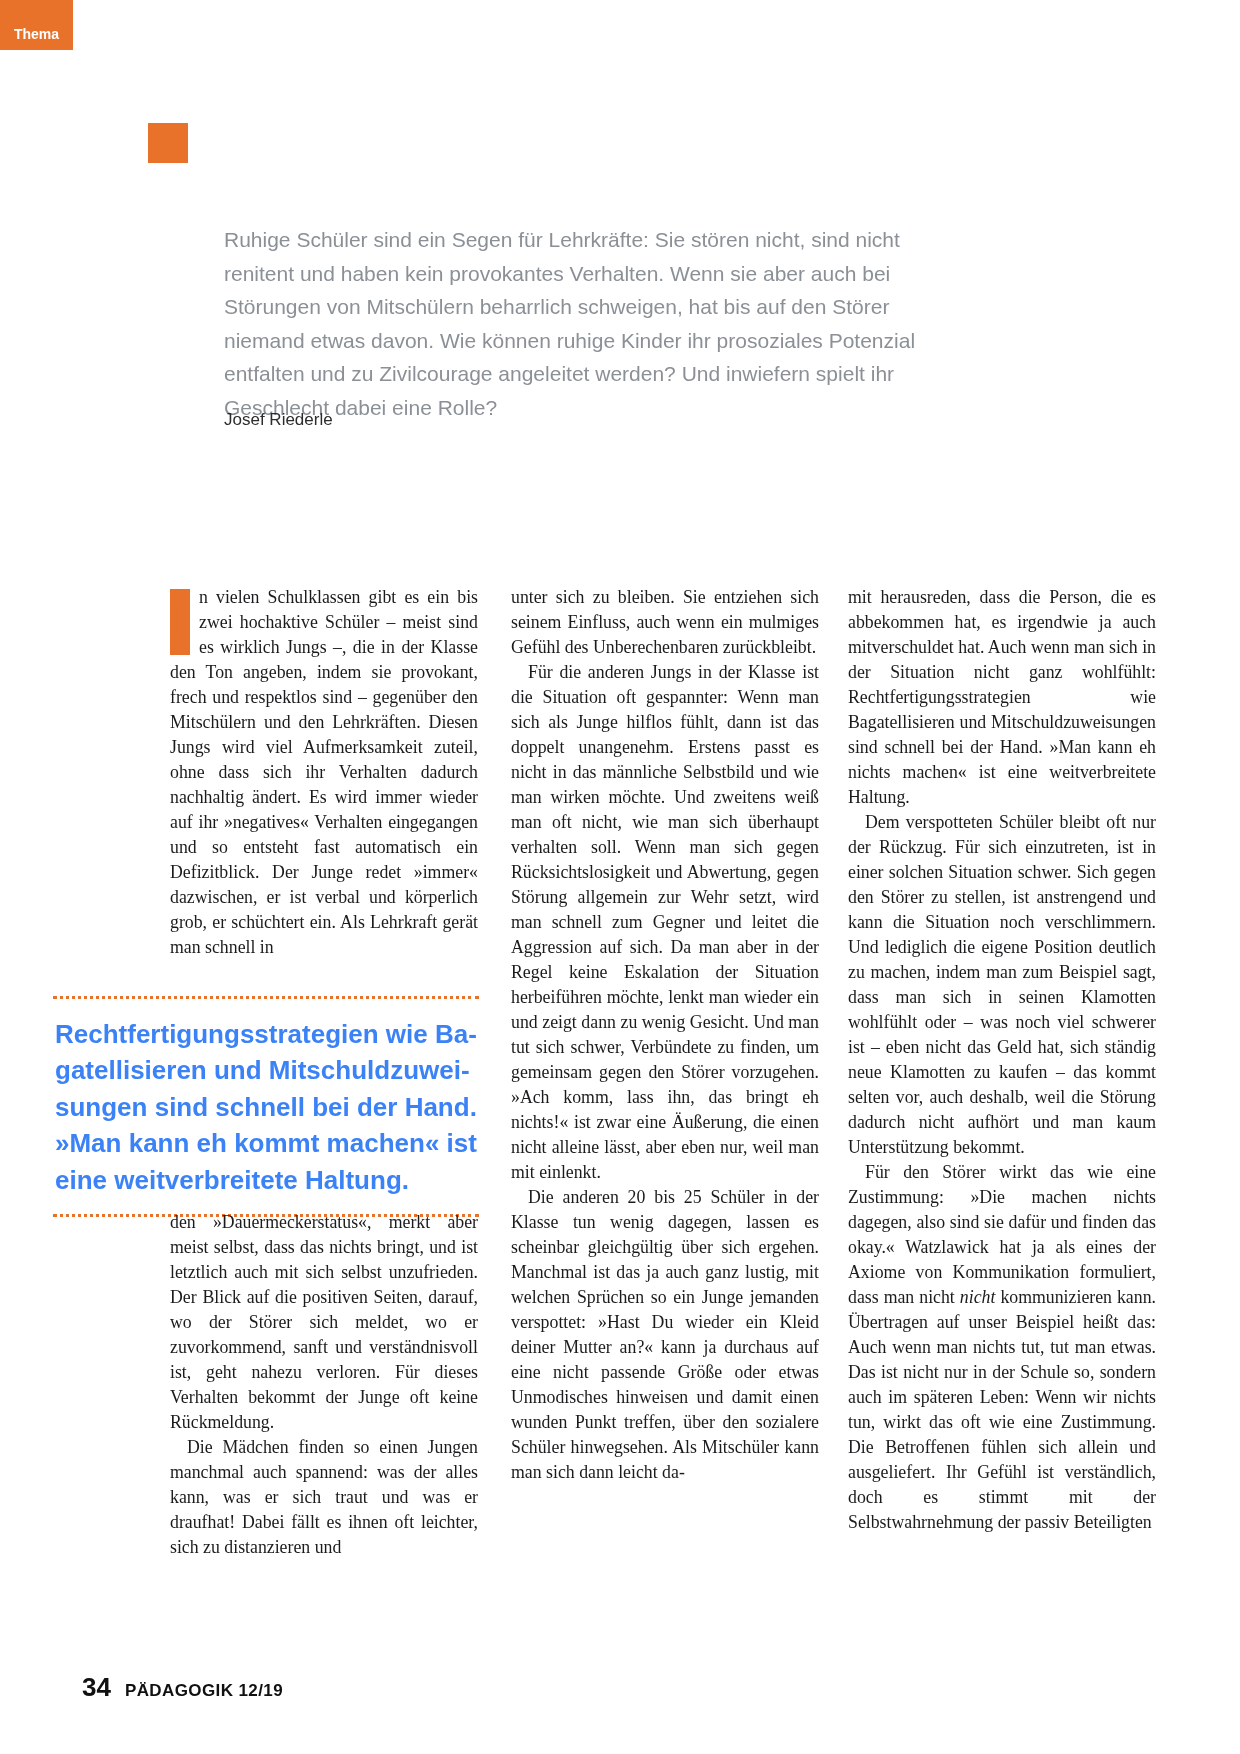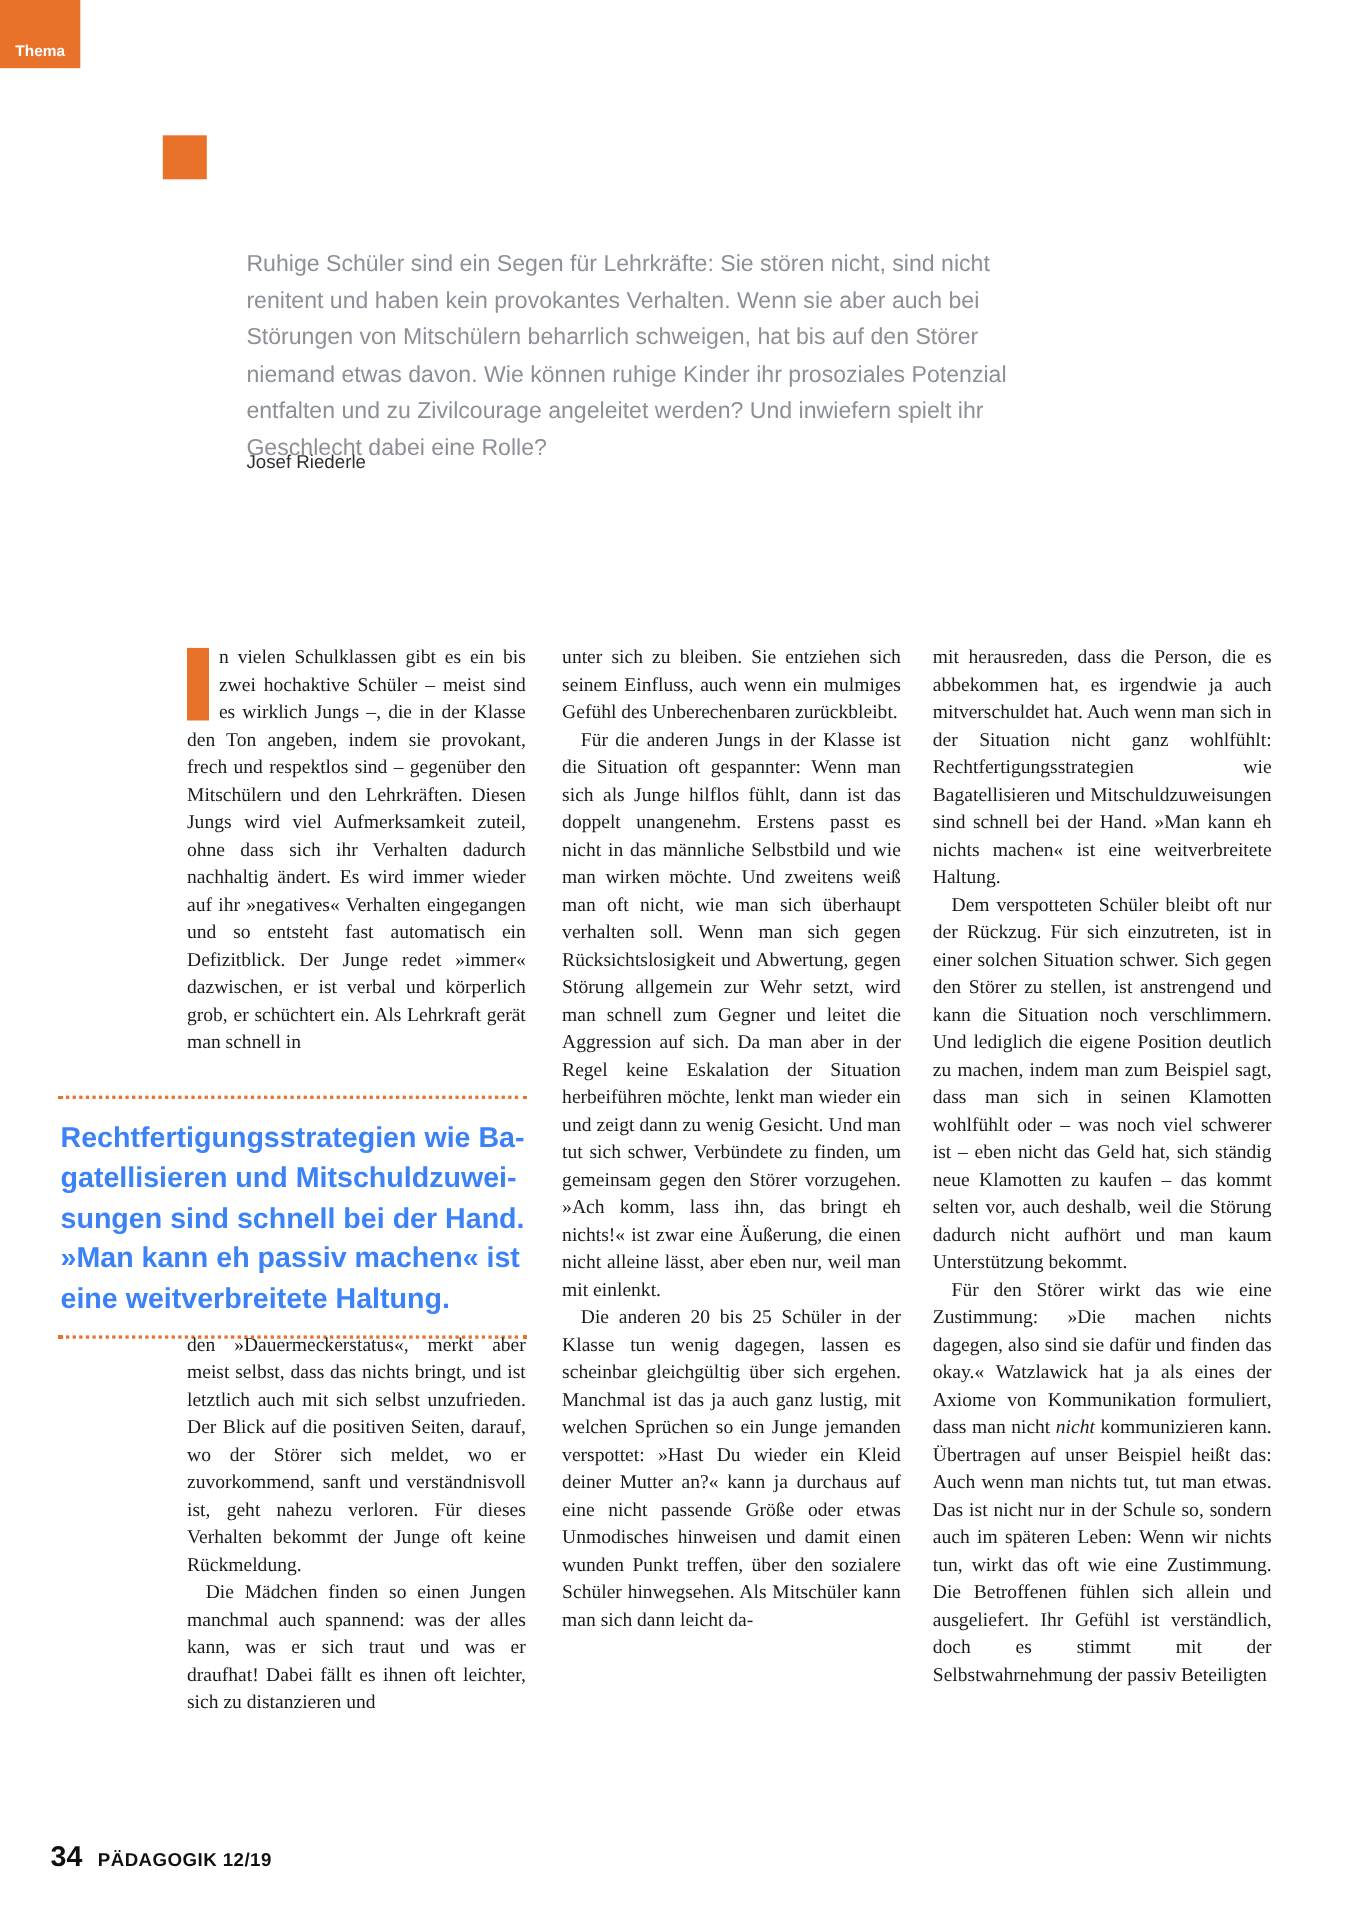--- a/index.html
+++ b/index.html
@@ -1,20 +1,20 @@
 <!DOCTYPE html>
 <html lang="de"><head>
 <meta charset="utf-8">
 <style>
   html,body{margin:0;padding:0;background:#ffffff;}
   .page{position:relative;width:1240px;height:1754px;background:#ffffff;
         font-family:"Liberation Serif",serif;overflow:hidden;}
 
   
-  .thema-tab{position:absolute;left:0;top:0;width:73px;height:62px;background:#e8722a;
+  .thema-tab{position:absolute;left:0;top:0;width:73px;height:50px;background:#e8722a;
              color:#ffffff;font-family:"Liberation Sans",sans-serif;font-weight:bold;
              font-size:14px;display:flex;align-items:flex-end;justify-content:center;
              padding-bottom:8px;box-sizing:border-box;}
 
   
   .title-square{position:absolute;left:148px;top:123px;width:40px;height:40px;background:#e8722a;}
   .page-title{position:absolute;left:210px;top:98px;font-family:"Liberation Sans",sans-serif;
               font-weight:bold;font-size:62px;line-height:1.05;letter-spacing:-1px;color:#0d0d0d;}
 
   
@@ -41,21 +41,21 @@
   
   .pullquote{position:absolute;left:53px;top:996px;width:426px;
              border-top:3px dotted #e8722a;border-bottom:3px dotted #e8722a;
              padding:17px 0 16px 2px;box-sizing:border-box;}
   .pq-line{font-family:Liberation Sans, sans-serif;font-weight:bold;font-size:26px;
            line-height:36.4px;color:#3b82f6;white-space:nowrap;}
 
   
   .footer{position:absolute;left:46px;top:1672px;display:flex;align-items:baseline;gap:14px;
           font-family:"Liberation Sans",sans-serif;color:#101010;}
-  .page-number{font-size:26px;font-weight:bold;}
+  .page-number{font-size:26px;font-weight:bold;margin-left:36px;}
   .magazine{font-size:17px;font-weight:bold;letter-spacing:0.4px;}
 
   .italic{font-style:italic;}
 </style>
 </head>
 <body>
 
 <div class="page">
 
   <div class="thema-tab">
@@ -69,21 +69,21 @@
   <div class="author">Josef Riederle</div>
 
   <div class="col" id="col1a">
     <p><span class="dropcap">I</span><span>n vielen Schulklassen gibt es ein bis zwei hochaktive Schüler – meist sind es wirklich Jungs –, die in der Klasse den Ton angeben, indem sie provokant, frech und respektlos sind – gegenüber den Mitschülern und den Lehrkräften. Diesen Jungs wird viel Aufmerksamkeit zuteil, ohne dass sich ihr Verhalten dadurch nachhaltig ändert. Es wird immer wieder auf ihr »negatives« Verhalten eingegangen und so entsteht fast automatisch ein Defizitblick. Der Junge redet »immer« dazwischen, er ist verbal und körperlich grob, er schüchtert ein. Als Lehrkraft gerät man schnell in</span></p>
   </div>
 
   <div class="pullquote">
     <div class="pq-line">Rechtfertigungsstrategien wie Ba-</div>
     <div class="pq-line">gatellisieren und Mitschuldzuwei-</div>
     <div class="pq-line">sungen sind schnell bei der Hand.</div>
-    <div class="pq-line">»Man kann eh passiv machen« ist</div>
+    <div class="pq-line">»Man kann eh kommt machen« ist</div>
     <div class="pq-line">eine weitverbreitete Haltung.</div>
   </div>
 
   <div class="col" id="col1b">
     <p>den »Dauermeckerstatus«, merkt aber meist selbst, dass das nichts bringt, und ist letztlich auch mit sich selbst unzufrieden. Der Blick auf die positiven Seiten, darauf, wo der Störer sich meldet, wo er zuvorkommend, sanft und verständnisvoll ist, geht nahezu verloren. Für dieses Verhalten bekommt der Junge oft keine Rückmeldung.</p>
     <p class="ind">Die Mädchen finden so einen Jungen manchmal auch spannend: was der alles kann, was er sich traut und was er draufhat! Dabei fällt es ihnen oft leichter, sich zu distanzieren und</p>
   </div>
 
   <div class="col" id="col2">
     <p>unter sich zu bleiben. Sie entziehen sich seinem Einfluss, auch wenn ein mulmiges Gefühl des Unberechenbaren zurückbleibt.</p>

